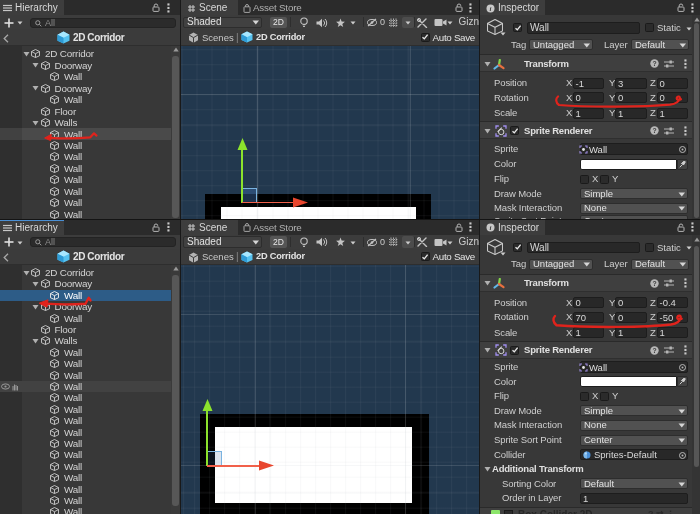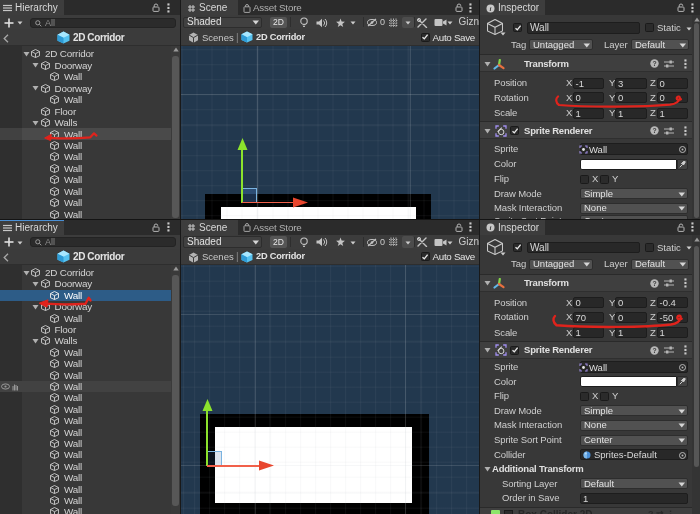--- a/index.html
+++ b/index.html
@@ -911,27 +911,27 @@
   </svg>
 <div style="position:absolute;left:594px;top:455.0px;transform:translateY(-50%);font-size:9.5px;color:#d8d8d8;white-space:nowrap;letter-spacing:0px;line-height:1;">Sprites-Default</div>
 <svg style="position:absolute;left:678px;top:450.5px;" width="9" height="9" viewBox="0 0 9 9">
     <circle cx="4.5" cy="4.5" r="3" fill="none" stroke="#b8b8b8" stroke-width="1"></circle>
     <circle cx="4.5" cy="4.5" r="1" fill="#b8b8b8"></circle>
   </svg>
 <svg style="position:absolute;left:484px;top:466.0px;" width="7" height="6" viewBox="0 0 7 6">
     <path d="M0.5 1 L6.5 1 L3.5 5.5 Z" fill="#b0b0b0"></path>
   </svg>
 <div style="position:absolute;left:492px;top:469.0px;transform:translateY(-50%);font-size:9.5px;font-weight:bold;color:#e0e0e0;white-space:nowrap;letter-spacing:-0.2px;line-height:1;">Additional Transform</div>
-<div style="position:absolute;left:502px;top:483.5px;transform:translateY(-50%);font-size:9.5px;color:#cfcfcf;white-space:nowrap;letter-spacing:-0.1px;line-height:1;">Sorting Layer</div>
+<div style="position:absolute;left:502px;top:483.5px;transform:translateY(-50%);font-size:9.5px;color:#cfcfcf;white-space:nowrap;letter-spacing:-0.1px;line-height:1;">Sorting Color</div>
 <div style="position:absolute;left:580px;top:478.0px;width:108px;height:11px;background:#515151;border:1px solid #2d2d2d;border-radius:2px;box-sizing:border-box;"></div>
 <div style="position:absolute;left:584px;top:483.5px;transform:translateY(-50%);font-size:9.5px;color:#e2e2e2;white-space:nowrap;letter-spacing:0px;line-height:1;">Default</div>
 <svg style="position:absolute;left:677.5px;top:481.5px;" width="7.5" height="5" viewBox="0 0 7.5 5">
     <path d="M0.5 0.6 L7 0.6 L3.75 4.4 Z" fill="#d6d6d6"></path>
   </svg>
-<div style="position:absolute;left:502px;top:498.0px;transform:translateY(-50%);font-size:9.5px;color:#cfcfcf;white-space:nowrap;letter-spacing:-0.1px;line-height:1;">Order in Save</div>
+<div style="position:absolute;left:502px;top:498.0px;transform:translateY(-50%);font-size:9.5px;color:#cfcfcf;white-space:nowrap;letter-spacing:-0.1px;line-height:1;">Order in Layer</div>
 <div style="position:absolute;left:580px;top:492.5px;width:108px;height:11px;background:#282828;border:1px solid #1d1d1d;border-radius:2px;box-sizing:border-box;"></div>
 <div style="position:absolute;left:583px;top:498.5px;transform:translateY(-50%);font-size:9.5px;color:#d8d8d8;white-space:nowrap;letter-spacing:0px;line-height:1;">1</div>
 <div style="position:absolute;left:480px;top:507.0px;width:220px;height:1px;background:#2a2a2a;"></div>
 <div style="position:absolute;left:480px;top:508.0px;width:220px;height:6.0px;background:#3f3f3f;"></div>
 <div style="position:absolute;left:491px;top:509.5px;width:9px;height:9px;background:#8ce56a;border-radius:1px;"></div>
 <div style="position:absolute;left:504px;top:509.5px;width:9px;height:9px;background:#2b2b2b;border:1px solid #1a1a1a;box-sizing:border-box;"></div>
 <div style="position:absolute;left:518px;top:509.5px;font-size:10px;font-weight:bold;color:#272727;white-space:nowrap;letter-spacing:0px;line-height:1;">Box Collider 2D</div>
 <div style="position:absolute;left:648px;top:509.5px;font-size:9px;font-weight:bold;color:#2a2a2a;white-space:nowrap;letter-spacing:0px;line-height:1;">? ⇄ ⋮</div>
 <div style="position:absolute;left:692px;top:234.5px;width:8px;height:279.5px;background:#343434;"></div>
 <svg style="position:absolute;left:693.5px;top:236.5px;" width="6" height="5" viewBox="0 0 6 5">

